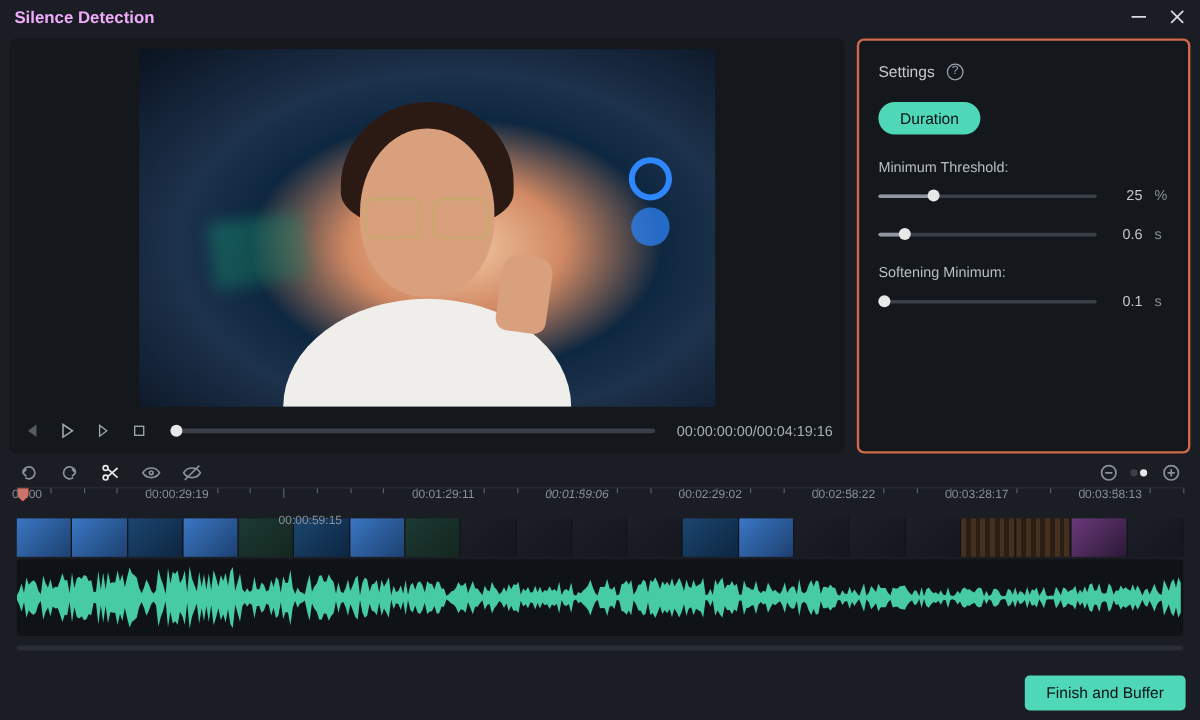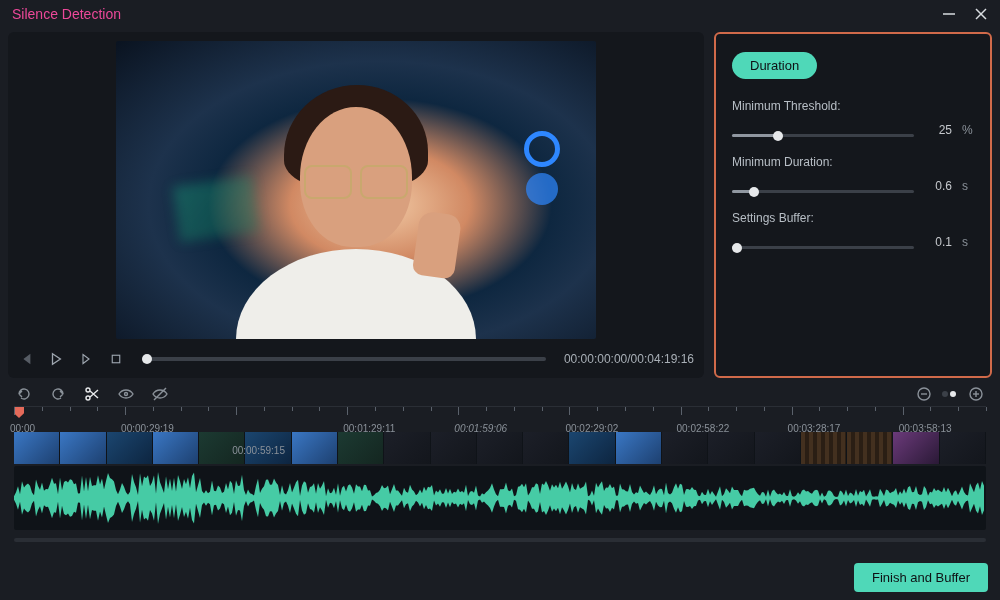--- a/index.html
+++ b/index.html
@@ -14,22 +14,22 @@
 }
 .titlebar {
   height: 28px;
   display: flex;
   align-items: center;
   padding: 0 12px;
   position: relative;
 }
 .titlebar .left {
   font-size: 14px;
-  font-weight: 400;
-  color: #ec4899;
+  font-weight: 700;
+  color: #f0abfc;
 }
 .titlebar .center {
   position: absolute;
   left: 50%;
   transform: translateX(-50%);
   font-size: 12px;
   color: #aeb4bb;
 }
 .titlebar .right {
   margin-left: auto;
@@ -191,21 +191,21 @@
   color: #0e1114;
   border: none;
   border-radius: 14px;
   padding: 6px 18px;
   font-size: 13px;
   cursor: pointer;
   margin-bottom: 20px;
 }
 .param { margin-bottom: 18px; }
 .param-lbl { font-size: 12px; color: #b8bfc6; margin-bottom: 10px; }
-.param-row { display: flex; align-items: flex-end; gap: 10px; }
+.param-row { display: flex; align-items: center; gap: 10px; }
 .slider {
   flex: 1;
   height: 3px;
   background: #3b4048;
   border-radius: 2px;
   position: relative;
 }
 .slider .fill {
   position: absolute;
   left: 0; top: 0; bottom: 0;
@@ -246,21 +246,21 @@
   border-top: 1px solid #2a2e35;
 }
 .ruler .mark {
   position: absolute;
   top: 0;
   height: 6px;
   border-left: 1px solid #5a616b;
 }
 .ruler .lbl {
   position: absolute;
-  top: 16px;
+  top: 0;
   font-size: 10px;
   color: #8a9199;
   transform: translateX(-4px);
 }
 .playhead-tab {
   position: absolute;
   left: 14px; top: 0;
   width: 10px; height: 12px;
   background: #e46a5a;
   clip-path: polygon(0 0,100% 0,100% 60%,50% 100%,0 60%);
@@ -365,48 +365,51 @@
           </svg>
         </span>
       <div class="progress-track">
         <div class="progress-knob"></div>
       </div>
       <div class="time-disp">00:00:00:00/00:04:19:16</div>
     </div>
   </div>
 
   <div class="settings-pane">
+    <div class="settings-hdr">
+      <span>Settings</span>
+      <span class="help-ic">?</span>
+    </div>
     <button class="analyze-btn">Duration</button>
 
     <div class="param">
       <div class="param-lbl">Minimum Threshold:</div>
       <div class="param-row">
         <div class="slider">
           <div class="fill" style="width:25%"></div>
           <div class="knob" style="left:25%"></div>
         </div>
         <span class="param-val">25</span>
         <span class="param-unit">%</span>
       </div>
     </div>
 
     <div class="param">
-      <div class="param-lbl">Minimum Duration:</div>
       <div class="param-row">
         <div class="slider">
           <div class="fill" style="width:12%"></div>
           <div class="knob" style="left:12%"></div>
         </div>
         <span class="param-val">0.6</span>
         <span class="param-unit">s</span>
       </div>
     </div>
 
     <div class="param">
-      <div class="param-lbl">Settings Buffer:</div>
+      <div class="param-lbl">Softening Minimum:</div>
       <div class="param-row">
         <div class="slider">
           <div class="fill" style="width:3%"></div>
           <div class="knob" style="left:3%"></div>
         </div>
         <span class="param-val">0.1</span>
         <span class="param-unit">s</span>
       </div>
     </div>
   </div>

